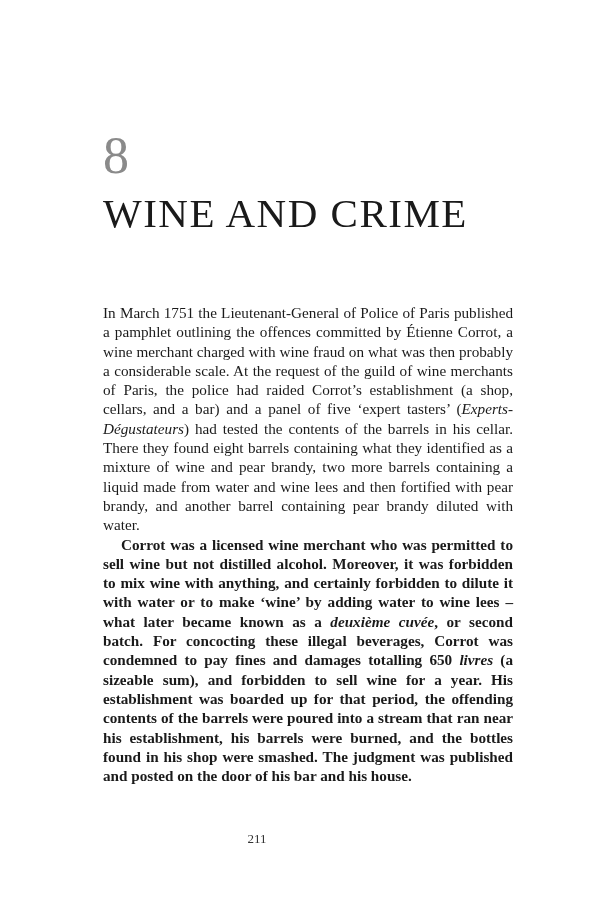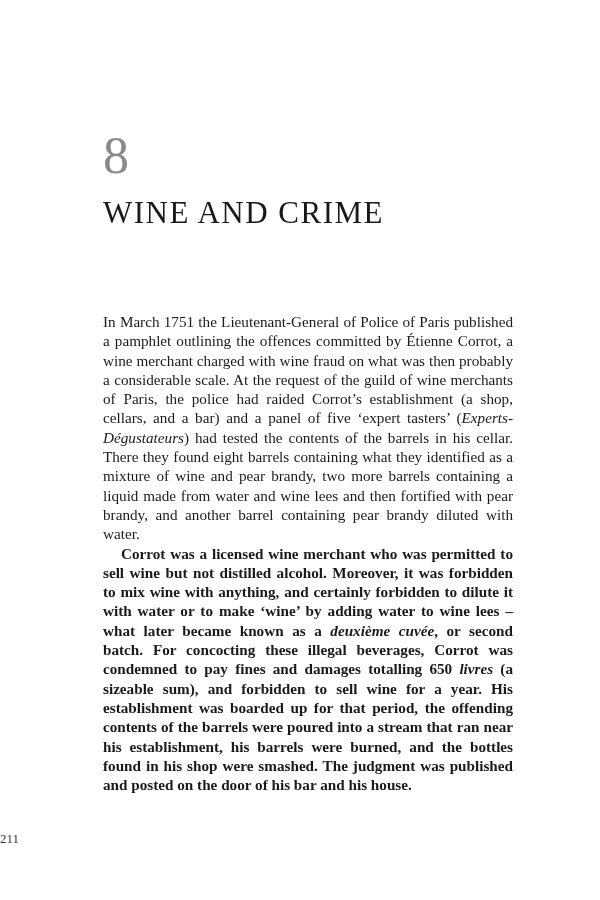--- a/index.html
+++ b/index.html
@@ -22,51 +22,51 @@
       font-size: 52px;
       line-height: 56px;
       color: #8a8a8a;
       font-weight: normal;
       margin: 0;
     }
     .chapter-title {
       position: absolute;
       left: 103px;
       top: 195px;
-      font-size: 31px;
+      font-size: 41px;
       line-height: 36px;
       letter-spacing: 1.5px;
       color: #1a1a1a;
       font-weight: normal;
       margin: 0;
       text-transform: uppercase;
     }
     .body-text {
       position: absolute;
       left: 103px;
-      top: 312px;
+      top: 303px;
       width: 410px;
       font-size: 15.2px;
       line-height: 19.3px;
       text-align: justify;
       hyphens: none;
     }
     .body-text p {
       margin: 0;
     }
     .body-text p.indent {
       text-indent: 18px;
       font-weight: bold;
     }
     .page-number {
       position: absolute;
       left: 0;
       width: 514px;
       top: 831px;
-      text-align: left;
+      text-align: center;
       font-size: 13px;
       color: #333;
     }
     em { font-style: italic; }
   </style>
 </head>
 <body>
 
 <div>
   <h1 class="chapter-number">8</h1>

